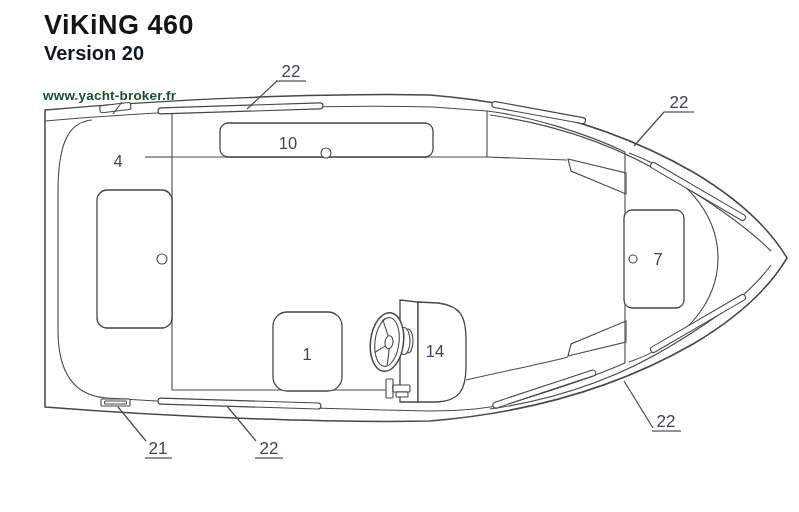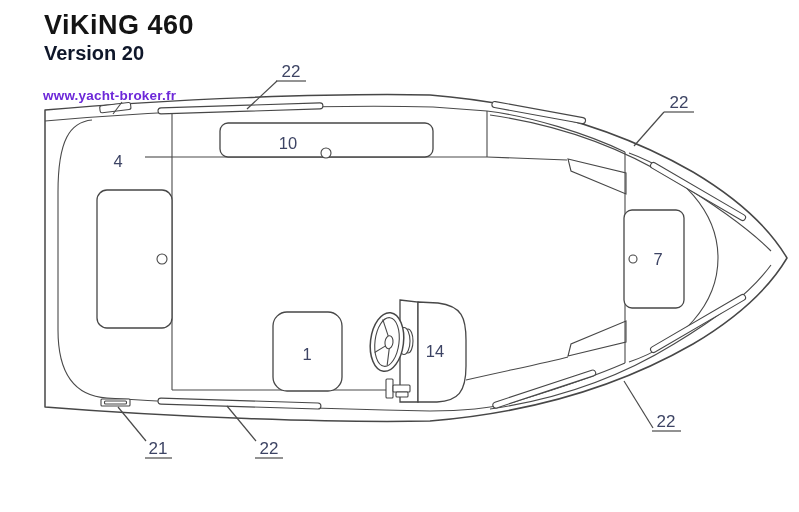--- a/index.html
+++ b/index.html
@@ -13,21 +13,21 @@
   .hdr-title{
     position:absolute;left:44px;top:10px;
     font-size:27px;font-weight:bold;color:#141414;letter-spacing:.5px;
   }
   .hdr-version{
     position:absolute;left:44px;top:42px;
     font-size:20px;font-weight:bold;color:#0f172a;
   }
   .hdr-site{
     position:absolute;left:43px;top:88px;
-    font-size:13.5px;font-weight:bold;color:#6d28d9;letter-spacing:.2px;
+    font-size:13.5px;font-weight:bold;color:#14532d;letter-spacing:.2px;
   }
   svg{position:absolute;left:0;top:0;}
   .ln{fill:none;stroke:#474747;stroke-width:1.3;stroke-linecap:round;stroke-linejoin:round;}
   .thin{fill:none;stroke:#4a4a4a;stroke-width:1.1;}
   .wh{fill:#ffffff;stroke:#474747;stroke-width:1.3;}
   .wh2{fill:#ffffff;stroke:#474747;stroke-width:1.1;}
   .lead{stroke:#4a4a4a;stroke-width:1.2;fill:none;}
   .plabel{
     font-family:"Liberation Sans","DejaVu Sans",sans-serif;
     font-size:16.5px;fill:#3d4464;text-anchor:middle;

